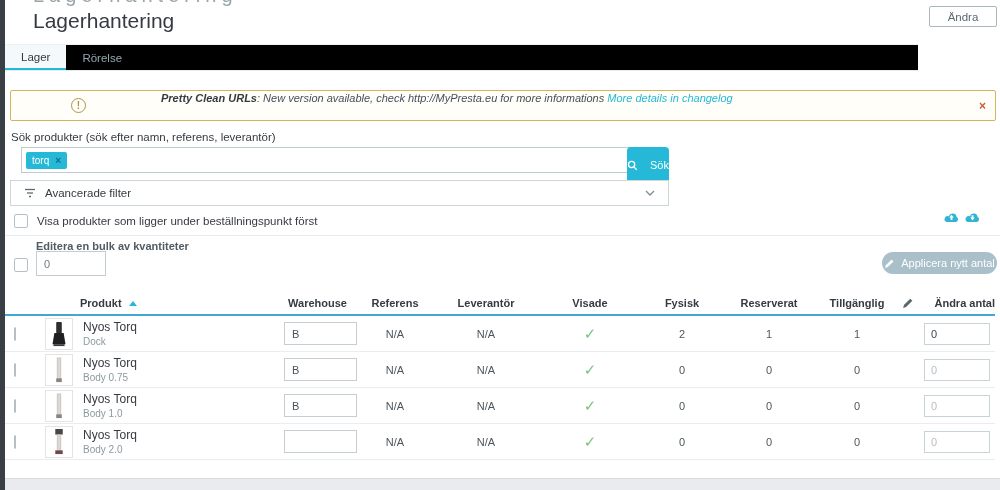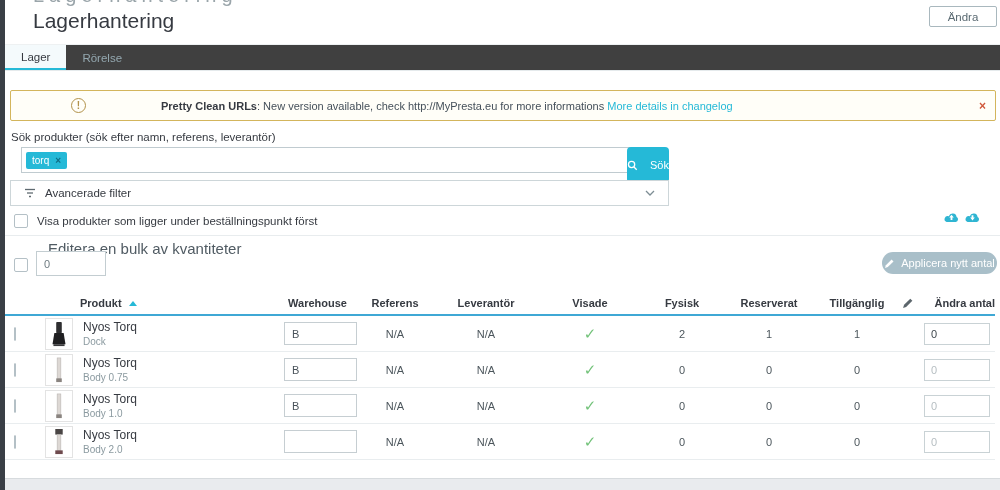--- a/index.html
+++ b/index.html
@@ -8,27 +8,27 @@
 
   .sidebar-strip { position:absolute; left:0; top:0; width:5px; height:490px; background:#3a3f46; z-index:6; }
   .footer-bg { position:absolute; left:0; top:478px; width:1000px; height:12px; background:#e9ebee; border-top:1px solid #d7dbde; z-index:4; }
 
   .clip-heading { position:absolute; left:33px; top:0; height:6px; width:420px; overflow:hidden; color:#9aa5aa; font-size:20px; letter-spacing:5px; }
   .clip-heading span { display:inline-block; transform:translateY(-16px); }
 
   .page-title { position:absolute; left:33px; top:9px; font-size:21px; font-weight:400; color:#363a41; }
   .help-btn { position:absolute; left:929px; top:6px; width:68px; height:21px; border:1px solid #a9b8be; border-radius:2px; background:#fff; color:#5a6a72; font-size:11.5px; display:flex; align-items:center; justify-content:center; cursor:pointer; }
 
-  .tabs { position:absolute; left:5px; top:44px; width:995px; height:27px; border-top:1px solid #eef1f2; border-bottom:1px solid #e5eaec; display:flex; background:#404040; }
+  .tabs { position:absolute; left:5px; top:44px; width:913px; height:27px; border-top:1px solid #eef1f2; border-bottom:1px solid #e5eaec; display:flex; background:#000000; }
   .tab { padding:0 16px; display:flex; align-items:center; font-size:11.5px; color:#94a8b0; cursor:pointer; }
   .tab.active { background:#f4fafc; color:#363a41; border-bottom:2px solid #25b9d7; }
 
   .notice { position:absolute; left:10px; top:90px; width:986px; height:31px; border:1px solid #d3b55c; border-radius:2px; background:#fffef8; }
   .notice-icon { position:absolute; left:60px; top:7px; width:15px; height:15px; border:1px solid #b2924a; border-radius:50%; color:#b2924a; font-size:10px; line-height:13px; text-align:center; font-weight:bold; }
-  .notice-text { position:absolute; left:150px; top:9px; font-size:11px; color:#45505a; white-space:nowrap; }
+  .notice-text { position:absolute; left:150px; top:1px; font-size:11px; color:#45505a; white-space:nowrap;font-style:italic; }
   .notice-title { font-weight:bold; color:#363a41; }
   .notice-link { color:#25b9d7; text-decoration:none; cursor:pointer; }
   .notice-close { position:absolute; right:9px; top:8px; color:#d0583b; font-size:12px; font-weight:bold; cursor:pointer; line-height:14px; }
 
   .search-label { position:absolute; left:11px; top:131px; font-size:11.5px; color:#363a41; }
   .search-box { position:absolute; left:21px; top:147px; width:612px; height:26px; border:1px solid #c0cbd0; background:#fff; display:flex; align-items:center; padding-left:4px; cursor:text; }
   .search-tag { background:#25b9d7; color:#fff; font-size:10px; border-radius:2px; padding:3px 6px; display:flex; gap:6px; align-items:center; }
   .tag-x { color:#0f6d85; font-weight:bold; cursor:pointer; }
   .search-btn { position:absolute; left:627px; top:147px; width:42px; height:36px; background:#25b9d7; border:none; border-radius:4px; color:#fff; font-size:11px; display:flex; align-items:center; justify-content:center; gap:12px; cursor:pointer; }
 
@@ -38,21 +38,21 @@
 
   .checkbox { width:14px; height:14px; border:1px solid #b4c0c6; border-radius:2px; background:#fff; flex:0 0 auto; cursor:pointer; }
   .reorder-row { position:absolute; left:14px; top:214px; display:flex; align-items:center; gap:9px; }
   .reorder-row .lbl { font-size:11.5px; color:#363a41; }
 
   .cloud-btns { position:absolute; left:943px; top:211px; display:flex; gap:4px; }
   .cloud-btns svg { cursor:pointer; }
 
   .section-divider { position:absolute; left:5px; top:235px; width:995px; border-top:1px solid #e8ecee; }
 
-  .bulk-label { position:absolute; left:48px; top:240px; font-size:15px; color:#505b63; }
+  .bulk-label { position:absolute; left:36px; top:240px; font-size:11px; color:#505b63;font-weight:bold; }
   .bulk-check { position:absolute; left:14px; top:258px; }
   .bulk-input { position:absolute; left:36px; top:251px; width:70px; height:25px; border:1px solid #c3cdd1; font-size:11px; color:#6e7b81; padding-left:7px; }
   .apply-btn { position:absolute; left:882px; top:252px; width:115px; height:22px; background:#a9bfc9; border:none; border-radius:11px; color:#fff; font-size:11px; display:flex; align-items:center; justify-content:center; gap:6px; cursor:pointer; }
 
   .table { position:absolute; left:5px; top:292px; width:990px; }
   .grid-cols { display:grid; grid-template-columns:28px 242px 85px 70px 112px 96px 88px 86px 90px 93px; align-items:center; }
   .thead { height:24px; border-bottom:2px solid #3fa8d5; font-size:11px; font-weight:bold; color:#363a41; }
   .th { text-align:center; }
   .th-product { text-align:left; padding-left:47px; display:flex; align-items:center; }
   .caret-up { display:inline-block; width:0; height:0; border-left:4px solid transparent; border-right:4px solid transparent; border-bottom:5px solid #25b9d7; margin-left:7px; }

